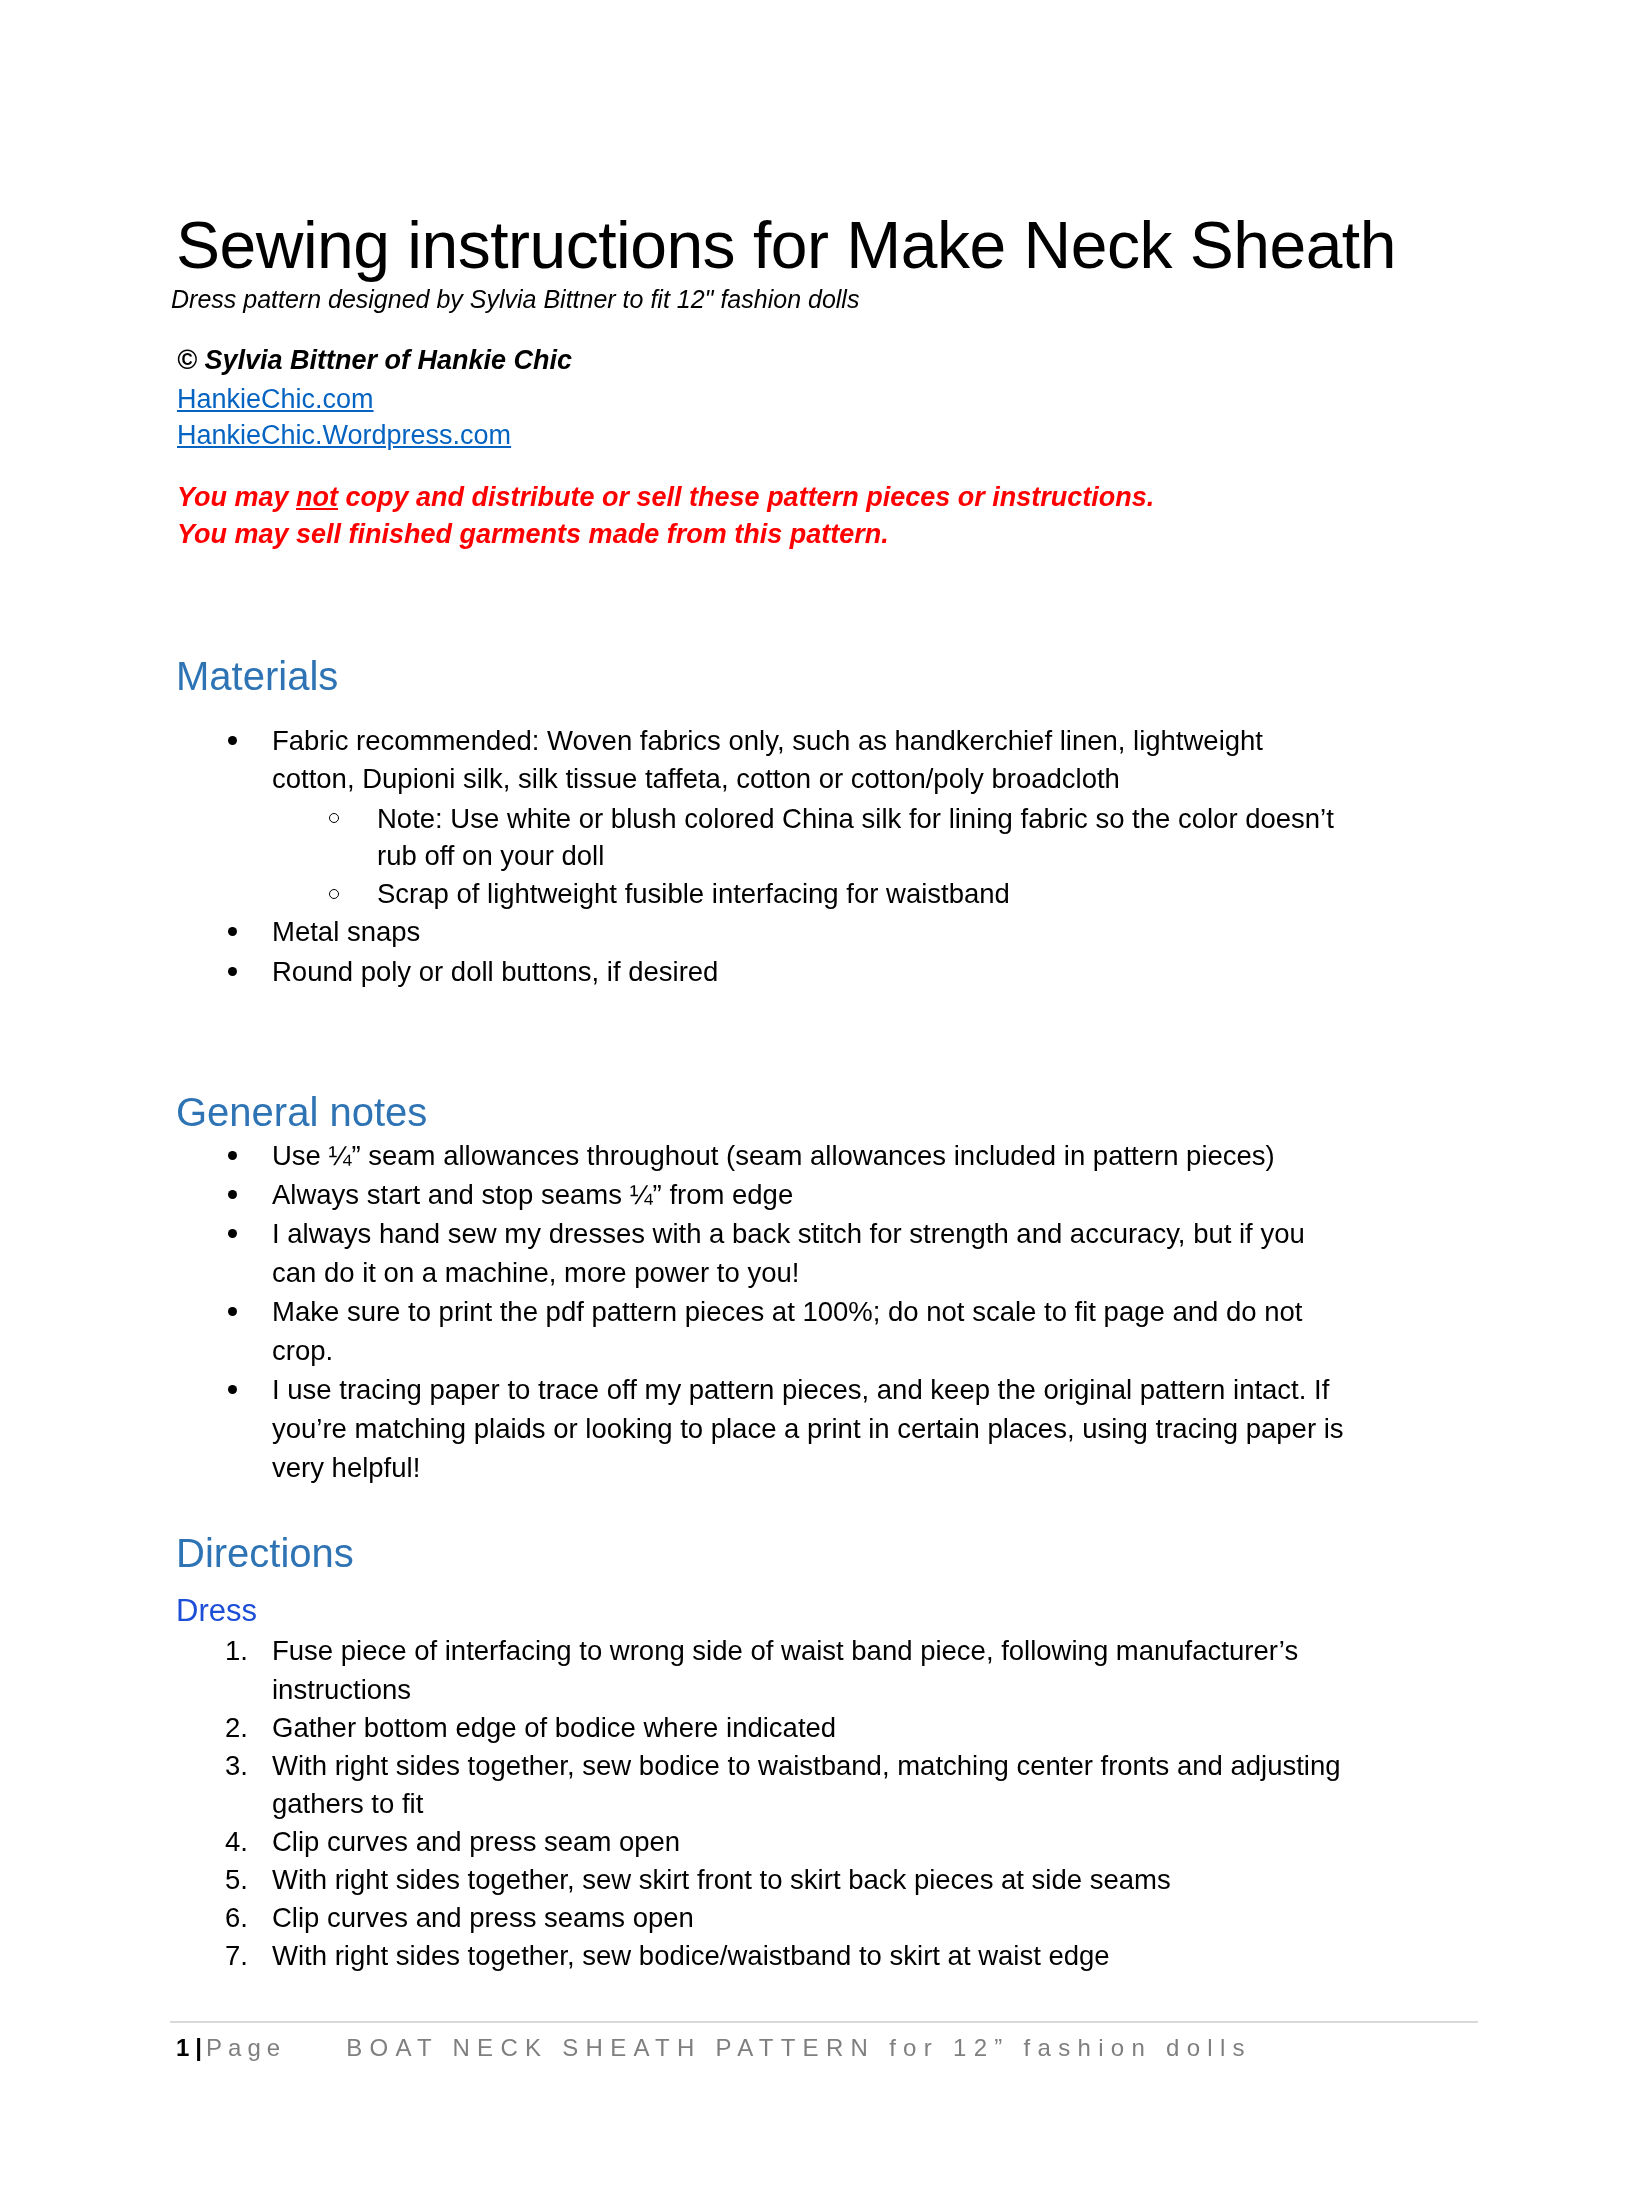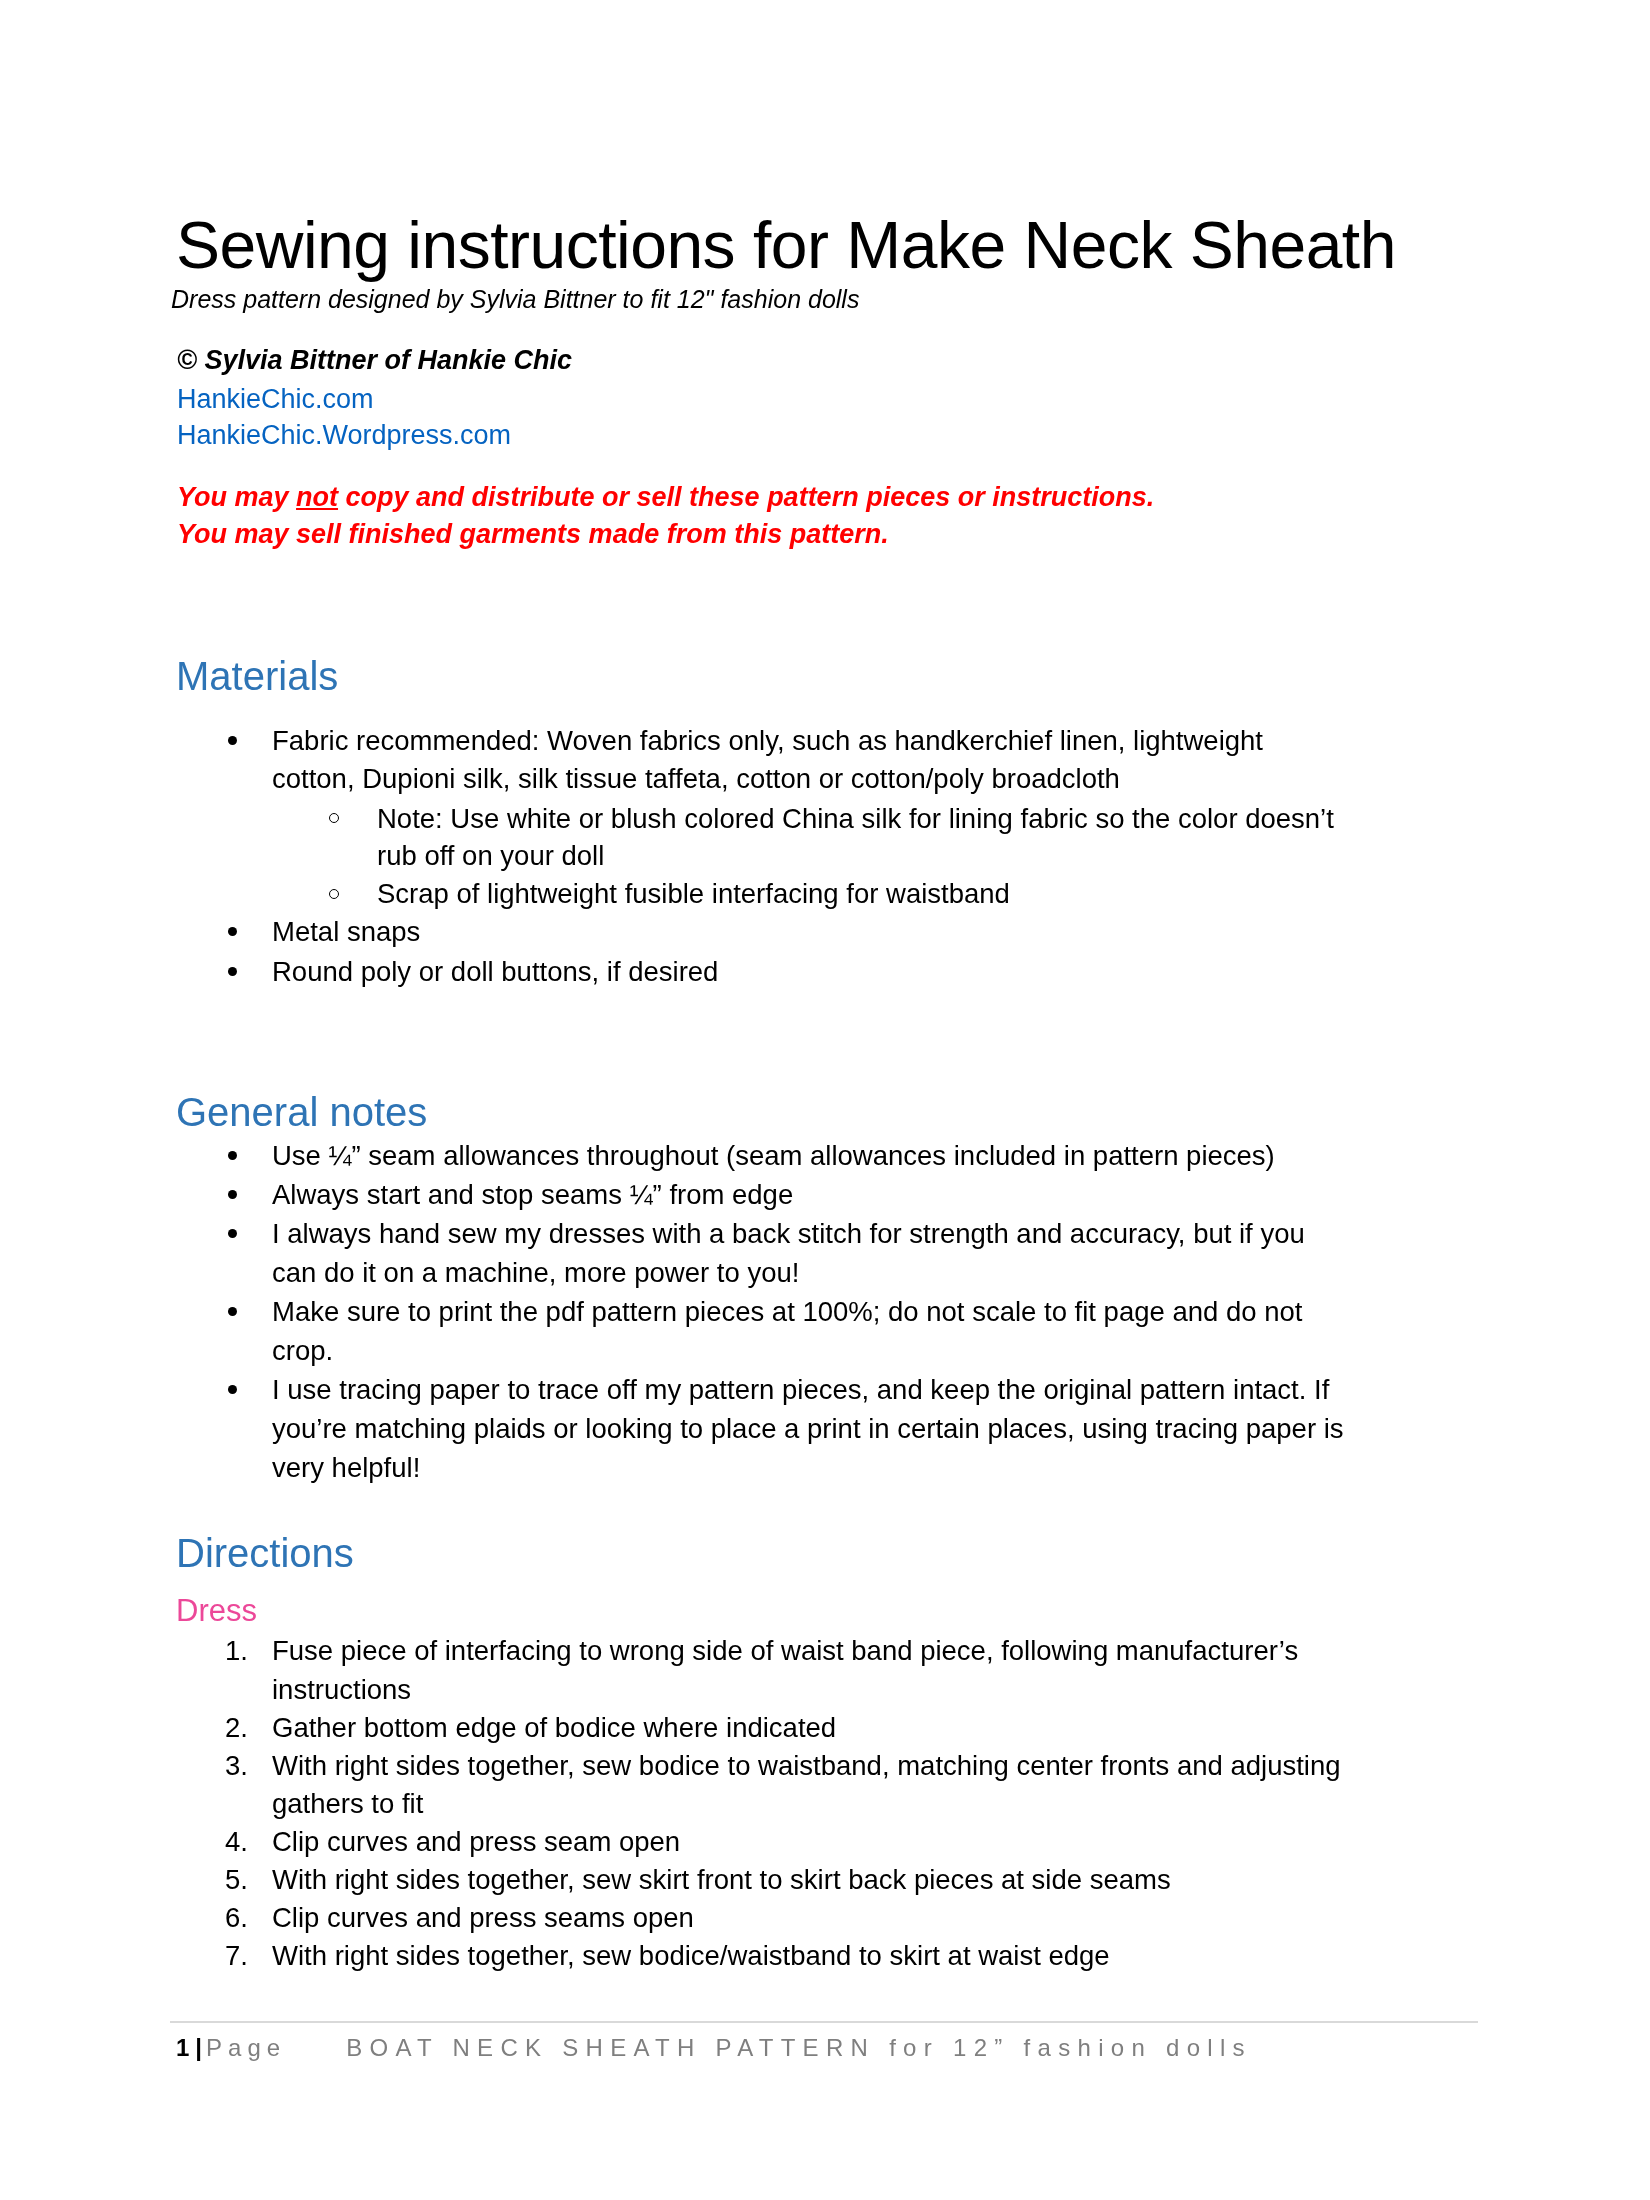--- a/index.html
+++ b/index.html
@@ -2,25 +2,25 @@
 <html><head>
 <meta charset="utf-8">
 <style>
   html, body { margin: 0; padding: 0; background: #ffffff; }
   body { width: 1650px; height: 2200px; position: relative; overflow: hidden;
          font-family: "Liberation Sans", sans-serif; color: #000; }
   .ln { position: absolute; white-space: nowrap; line-height: 1; }
   .title { font-size: 66px; left: 176px; top: 212px; letter-spacing: -0.5px; }
   .subtitle { font-size: 25px; font-style: italic; left: 171px; top: 287px; }
   .copyright { font-size: 27px; font-style: italic; font-weight: bold; left: 177px; top: 347px; }
-  .link { font-size: 27px; color: #0563C1; left: 177px; cursor: pointer; }
+  .link { font-size: 27px; color: #0563C1; text-decoration: underline; left: 177px; cursor: pointer; }
   .warn { font-size: 27px; font-style: italic; font-weight: bold; color: #FF0000; left: 177px; }
   .warn u { text-decoration: underline; }
   .h1 { font-size: 40px; color: #2E74B5; left: 176px; }
-  .h2 { font-size: 31px; color: #ec4899; left: 176px; }
+  .h2 { font-size: 31px; color: #1d4ed8; left: 176px; }
   .body { font-size: 27.5px; }
   .bullet { position: absolute; width: 9px; height: 9px; border-radius: 50%; background: #000; }
   .sub-bullet { position: absolute; width: 10px; height: 10px; border-radius: 50%;
                 border: 1.2px solid #000; box-sizing: border-box; background: transparent; }
   .num { position: absolute; font-size: 27.5px; line-height: 1; }
   .footer-rule { position: absolute; left: 170px; top: 2021px; width: 1308px; height: 2px; background: #D9D9D9; }
   .footer { position: absolute; top: 2036px; left: 176px; white-space: nowrap;
             font-family: "Liberation Sans", sans-serif; font-size: 24px; line-height: 1; }
   .footer .pnum { font-weight: bold; color: #000; }
   .footer .sep { font-weight: bold; color: #000; margin: 0 4px 0 6px; }

